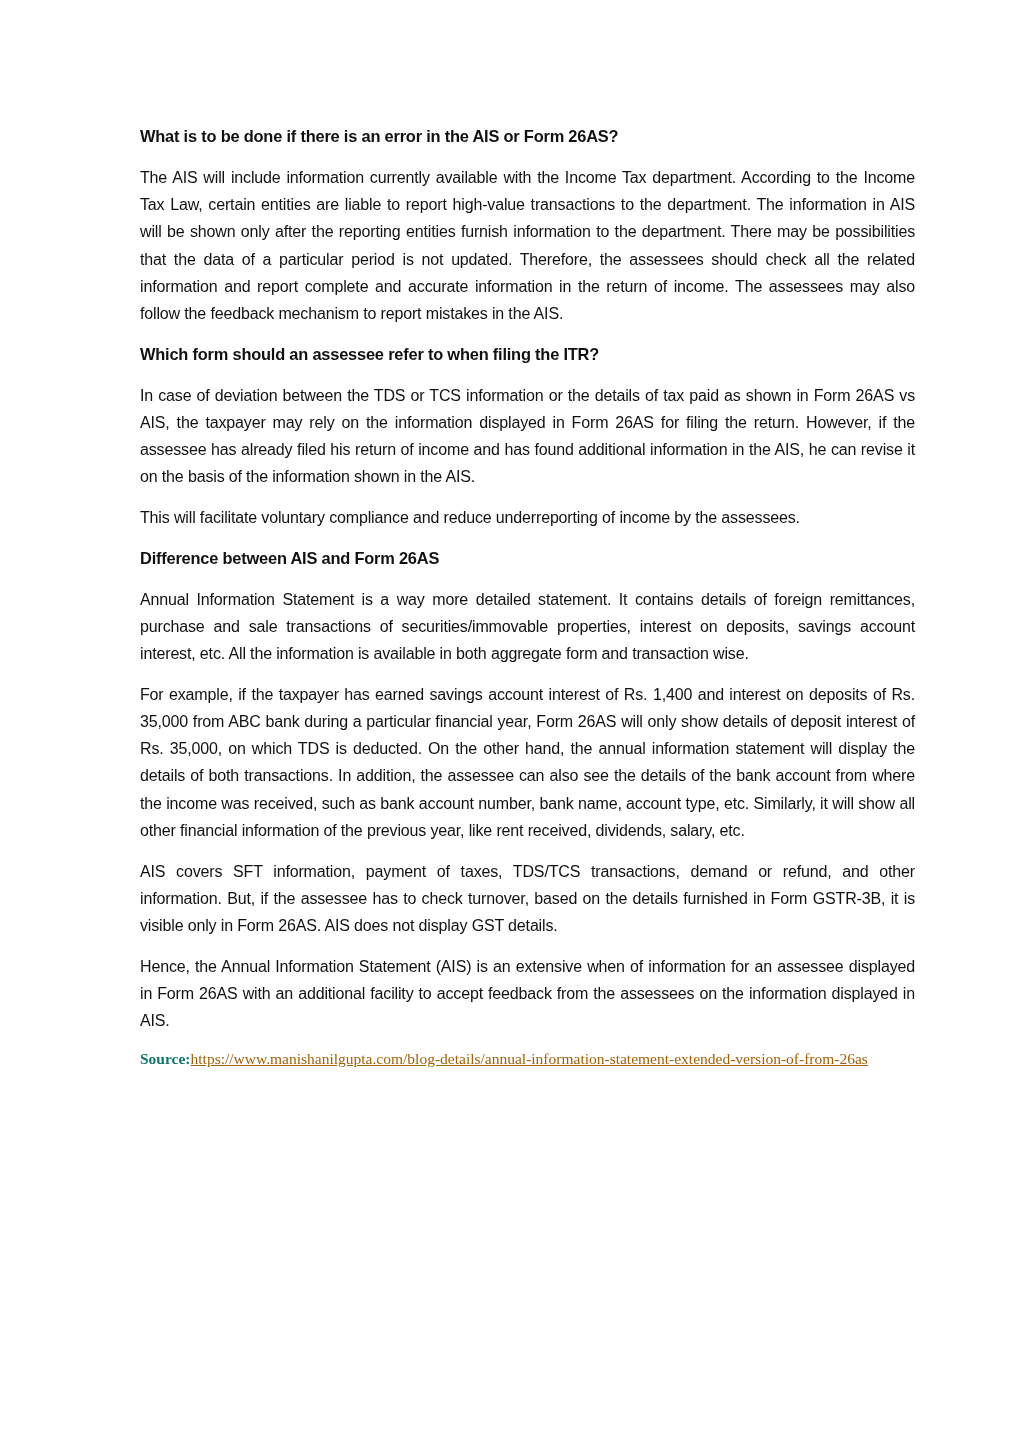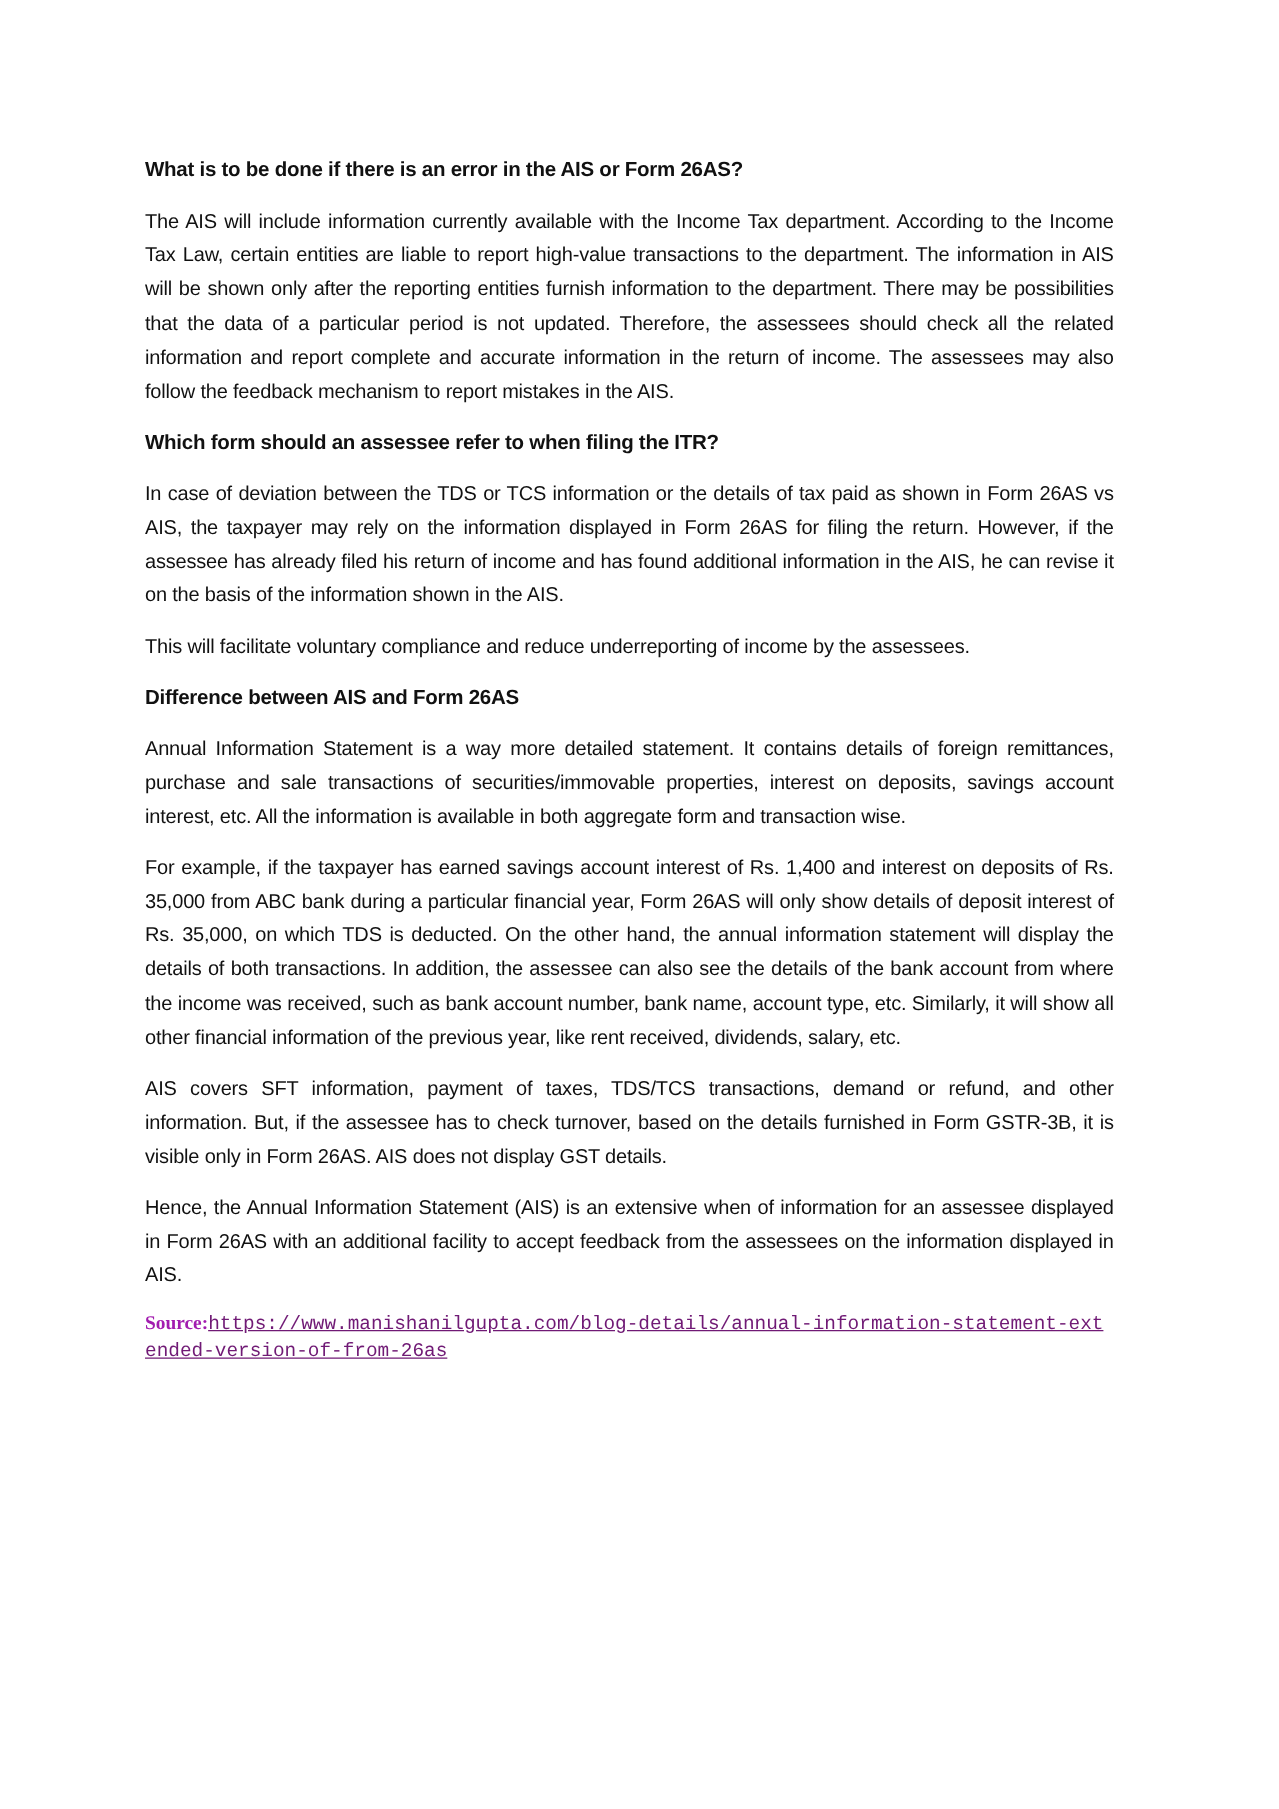--- a/index.html
+++ b/index.html
@@ -10,21 +10,21 @@
     body {
       width: 1023px;
       height: 1447px;
       position: relative;
       overflow: hidden;
       font-family: "Liberation Sans", sans-serif;
       color: #111111;
     }
     .page {
       position: absolute;
-      left: 116px;
+      left: 140px;
       top: 123px;
       width: 775px;
     }
     .heading {
       font-weight: bold;
       font-size: 16.4px;
       line-height: 27px;
       margin: 0 0 14px 0;
       letter-spacing: -0.2px;
     }
@@ -36,21 +36,21 @@
       letter-spacing: -0.15px;
     }
     .source {
       font-family: "Liberation Serif", serif;
       font-size: 15.5px;
       line-height: 22px;
       margin-top: 2px;
     }
     .source-label {
       font-weight: bold;
-      color: #a21caf;
+      color: #0f766e;
     }
     .source-link {
       color: #2e5c9a;
       text-decoration: underline;
       word-break: break-all;
     }
   </style>
 </head>
 <body>
 
@@ -69,16 +69,16 @@
 
   <div>
     <p class="heading">Difference between AIS and Form 26AS</p>
     <p class="para">Annual Information Statement is a way more detailed statement. It contains details of foreign remittances, purchase and sale transactions of securities/immovable properties, interest on deposits, savings account interest, etc. All the information is available in both aggregate form and transaction wise.</p>
     <p class="para">For example, if the taxpayer has earned savings account interest of Rs. 1,400 and interest on deposits of Rs. 35,000 from ABC bank during a particular financial year, Form 26AS will only show details of deposit interest of Rs. 35,000, on which TDS is deducted. On the other hand, the annual information statement will display the details of both transactions. In addition, the assessee can also see the details of the bank account from where the income was received, such as bank account number, bank name, account type, etc. Similarly, it will show all other financial information of the previous year, like rent received, dividends, salary, etc.</p>
     <p class="para">AIS covers SFT information, payment of taxes, TDS/TCS transactions, demand or refund, and other information. But, if the assessee has to check turnover, based on the details furnished in Form GSTR-3B, it is visible only in Form 26AS. AIS does not display GST details.</p>
     <p class="para">Hence, the Annual Information Statement (AIS) is an extensive when of information for an assessee displayed in Form 26AS with an additional facility to accept feedback from the assessees on the information displayed in AIS.</p>
   </div>
 
   <div class="source">
-    <span class="source-label">Source:</span><a class="source-link" style="color: #701a75; font-family: Liberation Mono, monospace;">https://www.manishanilgupta.com/blog-details/annual-information-statement-extended-version-of-from-26as</a>
+    <span class="source-label">Source:</span><a class="source-link" style="color: #a16207;">https://www.manishanilgupta.com/blog-details/annual-information-statement-extended-version-of-from-26as</a>
   </div>
 
 </div>
 
 </body></html>

